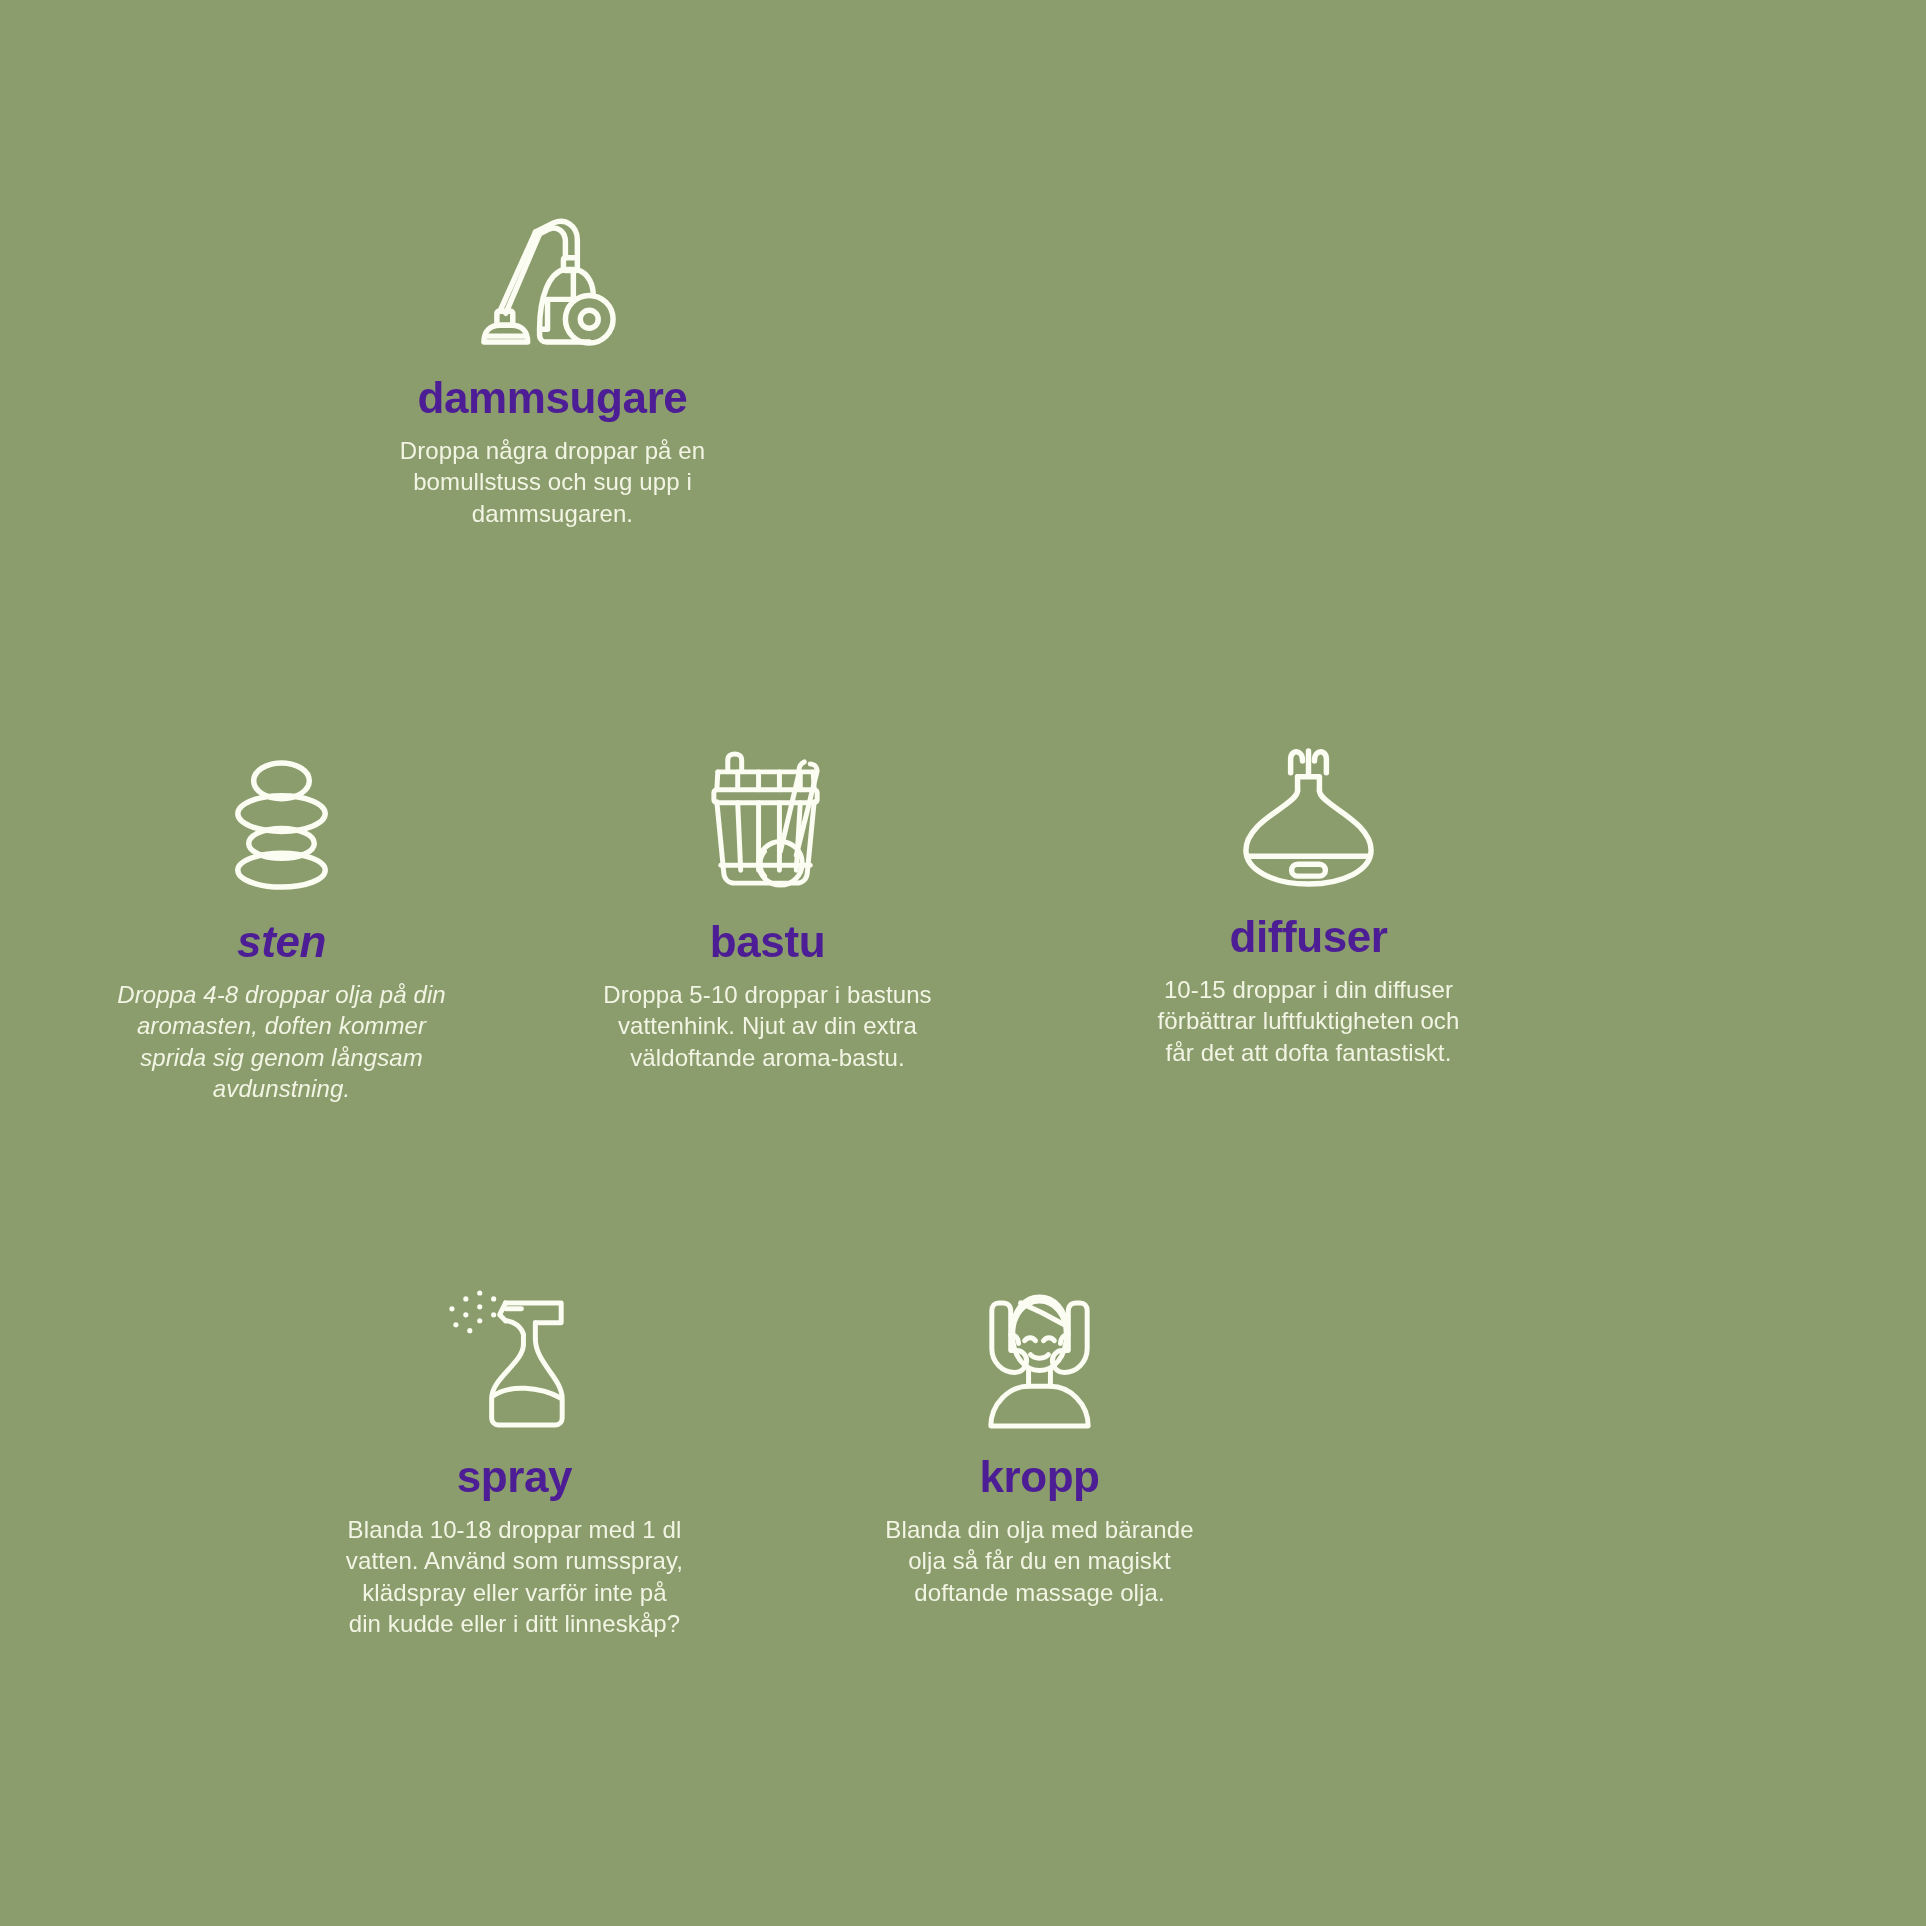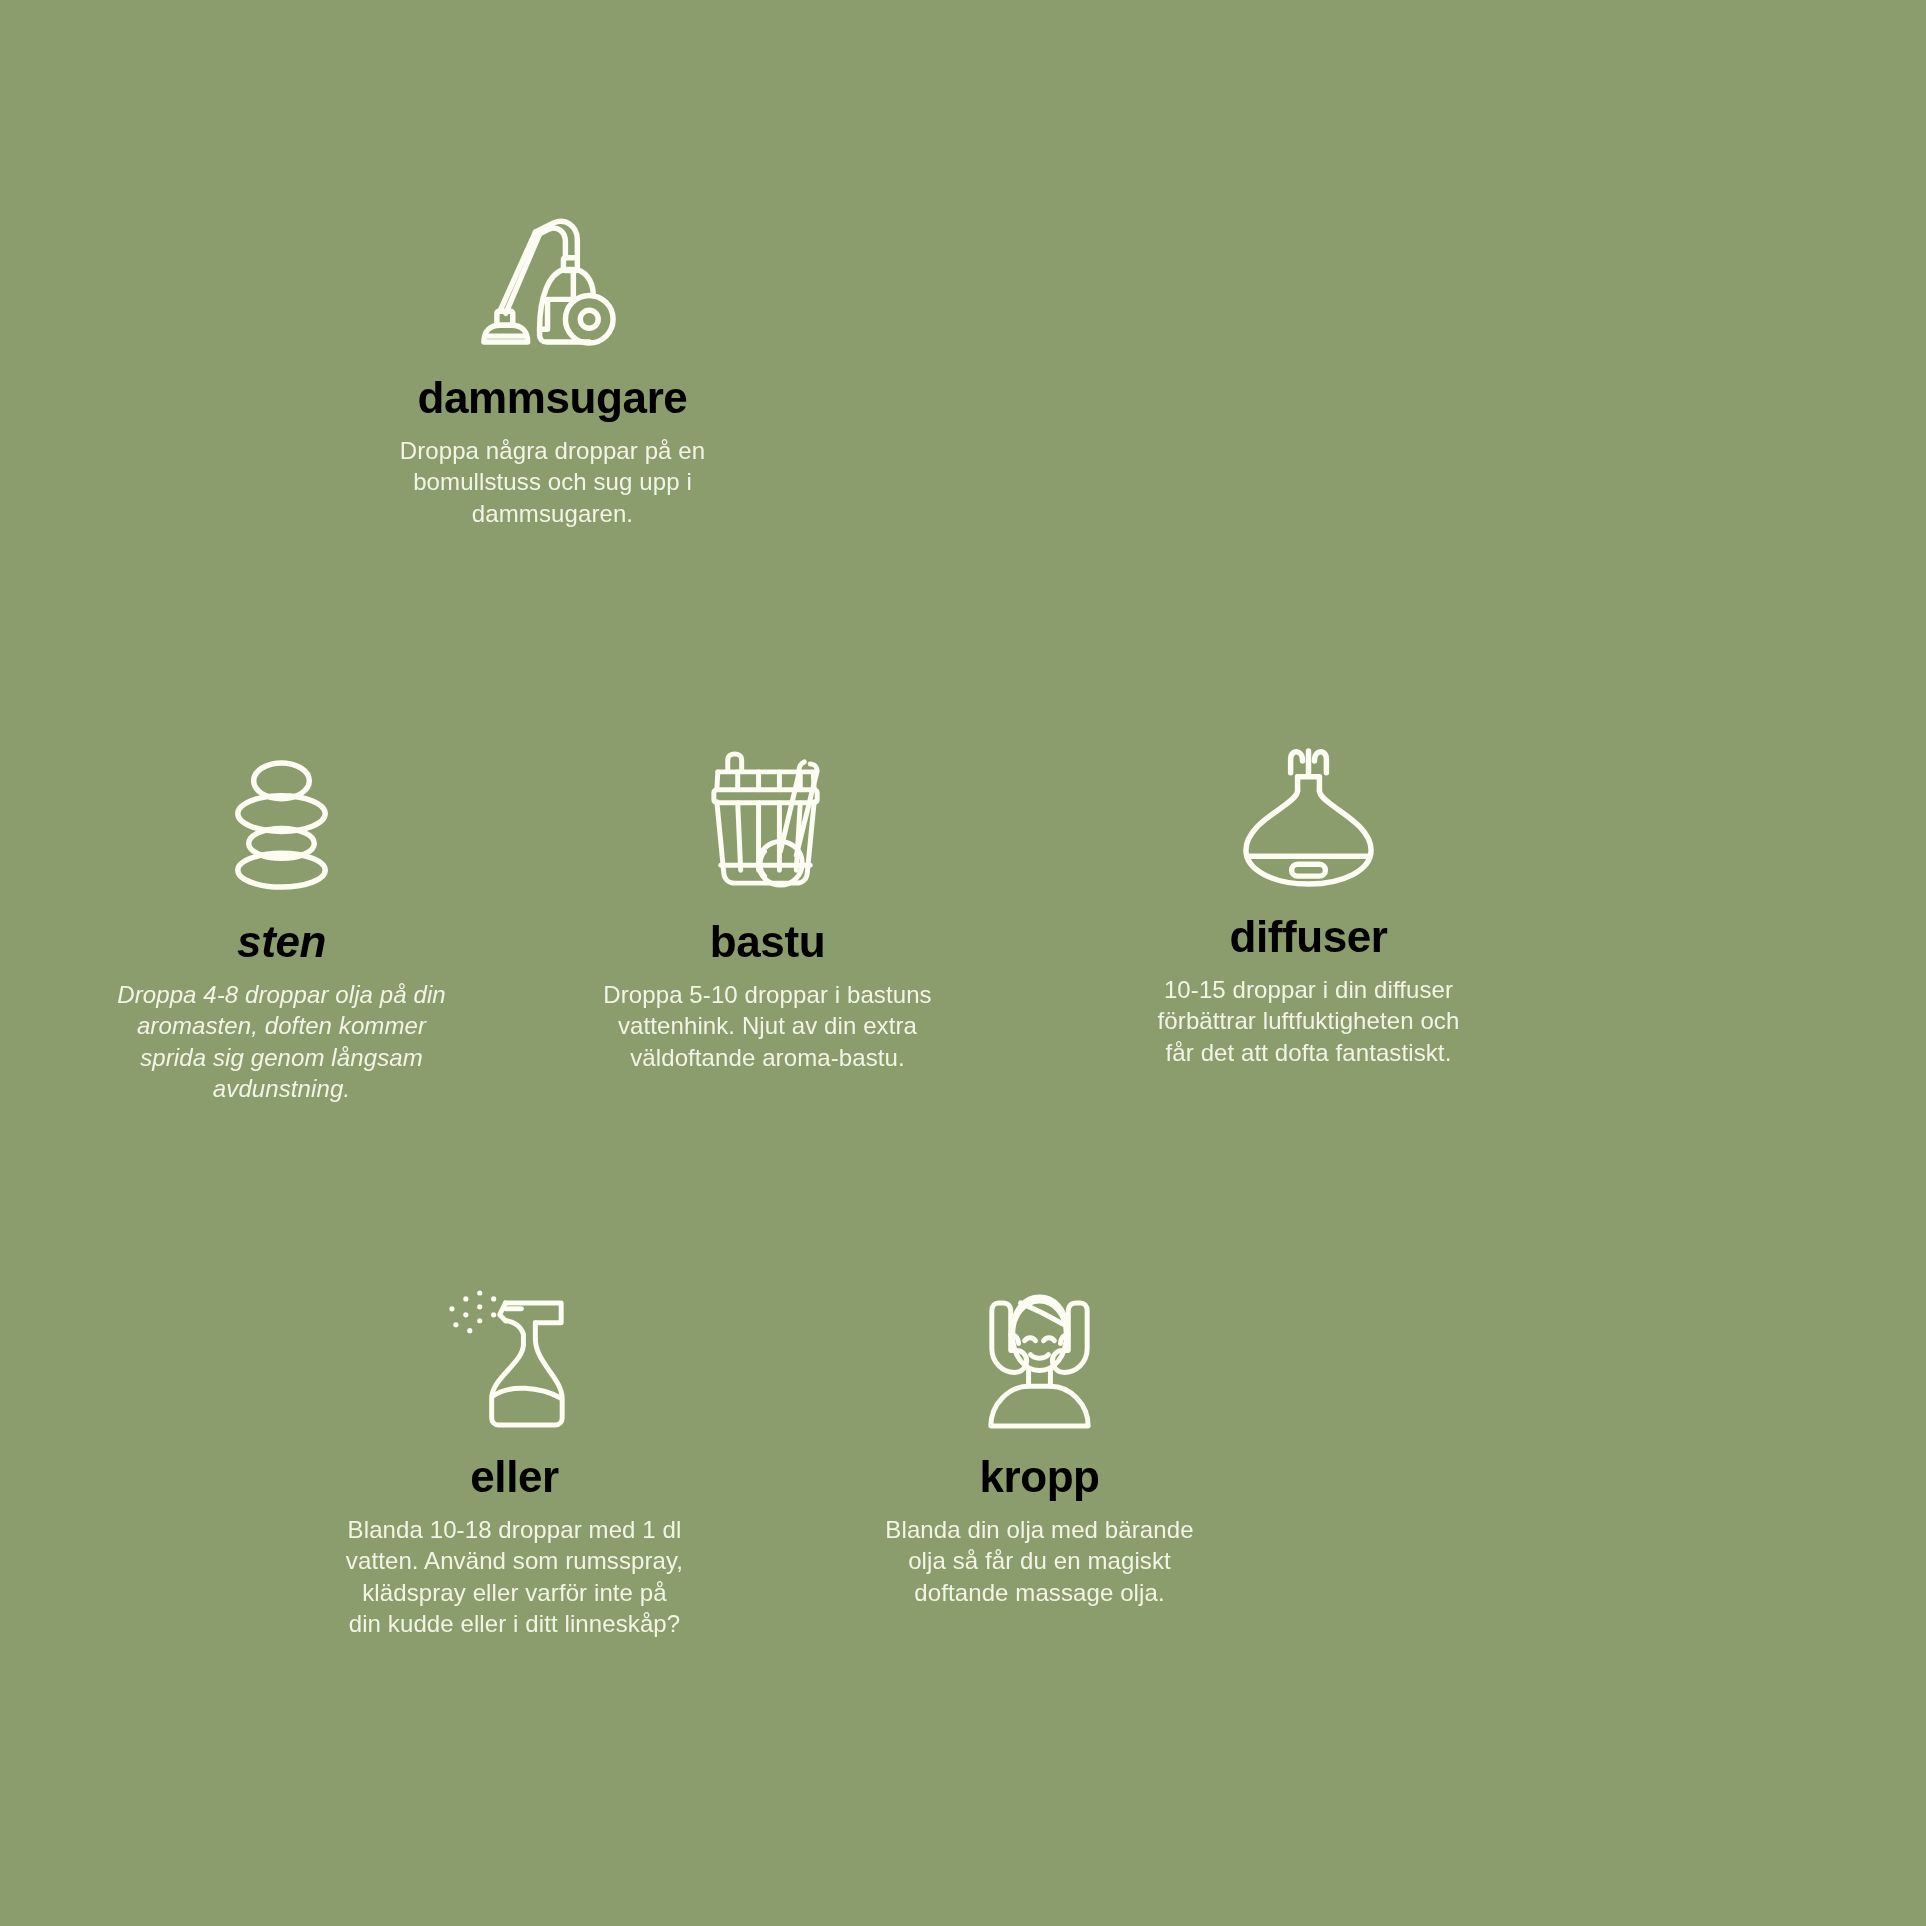--- a/index.html
+++ b/index.html
@@ -40,21 +40,21 @@
 
   .icon-wrap svg {
     display: block;
     overflow: visible;
   }
 
   .card-title {
     font-size: 44px;
     font-weight: 700;
     letter-spacing: -0.4px;
-    color: #000000;
+    color: #4c1d95;
     line-height: 1.05;
     margin-bottom: 14px;
   }
 
   .card-desc {
     font-size: 24px;
     font-weight: 300;
     line-height: 1.30;
     color: #F2F5E4;
     letter-spacing: 0.1px;
@@ -236,21 +236,21 @@
         <path d="M66 22 L82 22"></path>
 
         <path d="M96 36 L96 52"></path>
         <path d="M84 48 L84 58"></path>
 
         <path d="M84 58 C84 76 52 92 52 112 L52 132 C52 136 55 139 59 139 L116 139 C120 139 123 136 123 132 L123 112 C123 92 96 76 96 52"></path>
 
         <path d="M53 110 C70 98 100 100 122 112"></path>
       </svg>
     </div>
-    <div class="card-title">eller</div>
+    <div class="card-title">spray</div>
     <div class="card-desc">Blanda 10-18 droppar med 1 dl
 vatten. Använd som rumsspray,
 klädspray eller varför inte på
 din kudde eller i ditt linneskåp?</div>
   </div>
 
   <div class="card card--kropp">
     <div class="icon-wrap">
       <svg width="149" height="149" viewBox="0 0 150 150" fill="none" stroke="#FBFCF2" stroke-width="5" stroke-linecap="round" stroke-linejoin="round">
 

